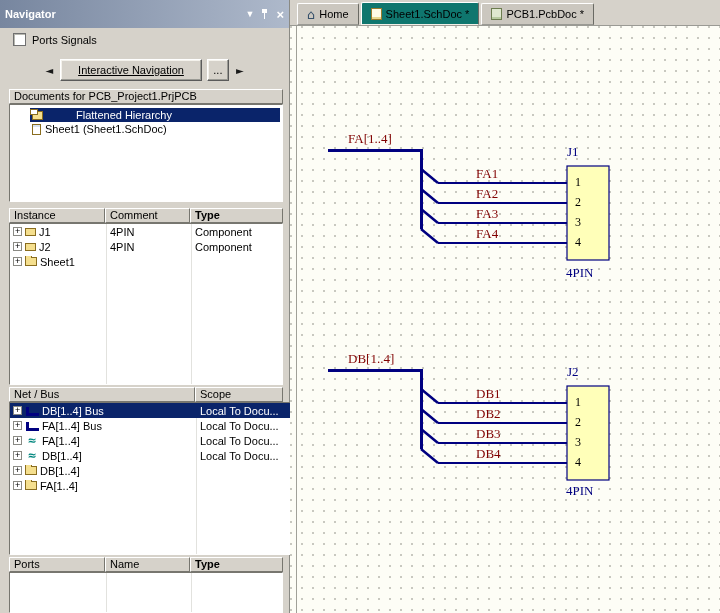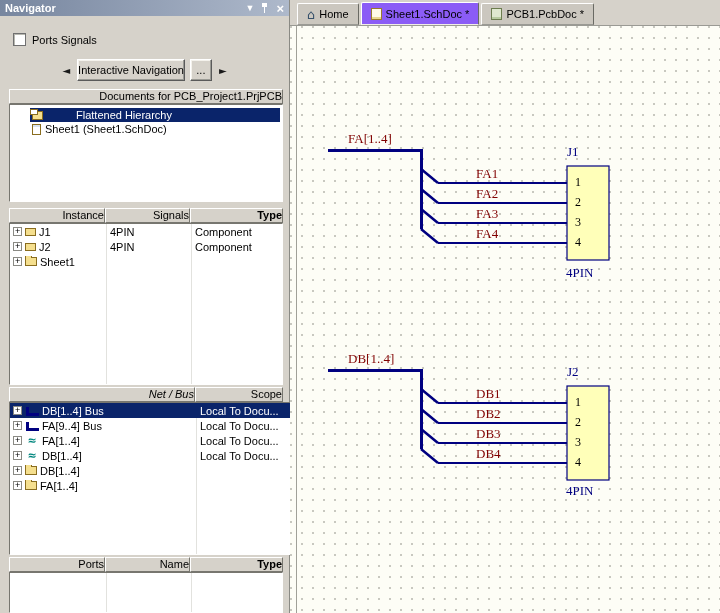--- a/index.html
+++ b/index.html
@@ -2,53 +2,53 @@
 <html><head>
 <meta charset="utf-8">
 <style>
   * { margin:0; padding:0; box-sizing:border-box; }
   html,body { width:720px; height:613px; overflow:hidden; }
   body { font-family:"Liberation Sans", sans-serif; font-size:11px; background:#d6d2ca; color:#000; }
   .app { position:relative; width:720px; height:613px; }
 
   
   .navigator { position:absolute; left:0; top:0; width:290px; height:613px; background:#d6d2ca; border-right:1px solid #8a8a84; }
-  .titlebar { position:absolute; left:0; top:0; right:0; height:16px; background:linear-gradient(to right,#77869f,#aeb9cb); color:#fff; font-weight:bold; display:flex; align-items:center; padding:0 5px; }
+  .titlebar { position:absolute; left:0; top:0; right:0; height:28px; background:linear-gradient(to right,#77869f,#aeb9cb); color:#fff; font-weight:bold; display:flex; align-items:center; padding:0 5px; }
   .titlebar .title { flex:1; font-size:11px; }
   .tb-icons { display:flex; align-items:center; gap:6px; }
   .tb-glyph { font-size:9px; line-height:11px; color:#fff; cursor:pointer; }
   .tb-glyph.close { font-size:13px; line-height:11px; font-weight:bold; }
   .pin-icon { width:10px; height:12px; position:relative; display:inline-block; cursor:pointer; }
   .pin-icon::before { content:""; position:absolute; left:2px; top:1px; width:5px; height:4px; background:#fff; }
   .pin-icon::after { content:""; position:absolute; left:4px; top:5px; width:1px; height:6px; background:#fff; }
 
   .show-signals { position:absolute; left:13px; top:33px; display:flex; align-items:center; gap:6px; cursor:default; }
   .checkbox { width:13px; height:13px; background:#fff; border:1px solid #707070; box-shadow:inset 1px 1px 0 #b8b8b0; }
 
   .nav-row { position:absolute; left:0; top:59px; width:100%; display:flex; justify-content:center; align-items:center; gap:5px; }
   .arrow-glyph { font-size:10px; color:#1a1a1a; background:none; border:none; cursor:pointer; padding:3px 2px; font-family:"DejaVu Sans", sans-serif; }
   .btn { height:22px; font-size:11px; background:#d6d2ca; border:1px solid; border-color:#ffffff #5a5a5a #5a5a5a #ffffff; box-shadow:inset -1px -1px 0 #9a9a94, inset 1px 1px 0 #f4f2ec; cursor:pointer; font-family:"Liberation Sans", sans-serif; }
-  .main-btn { padding:0 0; }
+  .main-btn { padding:0 17px;text-decoration:underline; }
   .more-btn { width:22px; }
 
-  .hdr { background:#d6d2ca; border:1px solid; border-color:#ffffff #77766f #77766f #ffffff; line-height:13px; padding:0 0 0 4px; overflow:hidden; white-space:nowrap;text-align:right; }
+  .hdr { background:#d6d2ca; border:1px solid; border-color:#ffffff #77766f #77766f #ffffff; line-height:13px; padding:0 0 0 4px; overflow:hidden; white-space:nowrap; }
   .docs-hdr { position:absolute; left:9px; top:89px; width:274px; height:15px; }
 
   .list { position:absolute; background:#fff; border:1px solid; border-color:#77766f #ffffff #ffffff #77766f; overflow:hidden; }
   .docs-list { left:9px; top:104px; width:274px; height:98px; padding:3px 2px 0 20px; }
   .tree-item { height:14px; display:flex; align-items:center; gap:4px; padding:0 2px; cursor:pointer; white-space:nowrap; }
   .tree-item.selected { background:#0a246a; color:#fff;gap:33px; }
 
   .thead { position:absolute; display:flex; height:15px; }
   .instances-head { left:9px; top:208px; width:274px; }
   .nets-head { left:9px; top:387px; width:274px; }
   .ports-head { left:9px; top:557px; width:274px; }
   .thead .hdr { height:15px; }
   .w96 { width:96px; } .w85 { width:85px; } .wrest { flex:1;font-weight:bold; }
-  .w186 { width:186px;font-style:italic; } .w88 { flex:1; }
+  .w186 { width:186px; } .w88 { flex:1; }
 
   .instances-list { left:9px; top:223px; width:274px; height:162px;
     background-image:linear-gradient(to right,#e2e2de 1px,transparent 1px),linear-gradient(to right,#e2e2de 1px,transparent 1px);
     background-position:96px 0,181px 0; background-repeat:no-repeat; background-size:1px 100%,1px 100%; }
   .nets-list { left:9px; top:402px; width:298px; height:153px;
     background-image:linear-gradient(to right,#e2e2de 1px,transparent 1px);
     background-position:186px 0; background-repeat:no-repeat; background-size:1px 100%; }
   .ports-list { left:9px; top:572px; width:274px; height:41px;
     background-image:linear-gradient(to right,#e2e2de 1px,transparent 1px),linear-gradient(to right,#e2e2de 1px,transparent 1px);
     background-position:96px 0,181px 0; background-repeat:no-repeat; background-size:1px 100%,1px 100%; }
@@ -68,21 +68,21 @@
   .hier-icon { position:relative; width:11px; height:9px; background:#f5df8e; border:1px solid #8a6d1f; flex:none; }
   .hier-icon::before { content:""; position:absolute; left:-3px; top:-3px; width:6px; height:4px; background:#fff; border:1px solid #8a6d1f; }
   .sheetdoc-icon { width:9px; height:11px; background:#fff; border:1px solid #8a6d1f; box-shadow:inset 0 2px 0 #d8e4f0; flex:none; }
   .bus-net-icon { position:relative; width:14px; height:11px; flex:none; }
   .bus-net-icon::before { content:""; position:absolute; left:1px; top:2px; width:10px; height:6px; border-left:3px solid #000080; border-bottom:3px solid #000080; }
   .net-wave-icon { color:#00867e; font-weight:bold; font-size:11px; line-height:11px; width:14px; text-align:center; flex:none; font-family:"DejaVu Sans", sans-serif; }
 
   
   .tabbar { position:absolute; left:290px; top:0; width:430px; height:26px; background:#d6d2ca; display:flex; align-items:flex-end; gap:2px; padding:3px 0 0 7px; border-bottom:1px solid #9a9a94; }
   .tab { height:22px; display:flex; align-items:center; gap:4px; padding:0 9px; background:#cbc7bf; border:1px solid; border-color:#ffffff #6a6a64 #9a9a94 #ffffff; border-top-left-radius:2px; border-top-right-radius:2px; cursor:pointer; white-space:nowrap; }
-  .tab.active { background:#8b5cf6; height:23px; border-bottom-color:#f1eee6; }
+  .tab.active { background:#0f766e; height:23px; border-bottom-color:#f1eee6; }
   .home-glyph { font-size:13px; line-height:13px; color:#35506a; font-family:"DejaVu Sans", sans-serif; }
   .sch-icon { width:11px; height:12px; background:#fffbe6; border:1px solid #9a7b2d; box-shadow:inset 0 -2px 0 #ead98f; flex:none; }
   .pcb-icon { width:11px; height:12px; background:#dfe8cf; border:1px solid #6c7c50; box-shadow:inset 0 -2px 0 #b8cba0; flex:none; }
 
   .canvas { position:absolute; left:290px; top:26px; width:430px; height:587px; background-color:#fdfdf6;
     background-image:radial-gradient(circle at 1px 1px, #c8c8c0 0.8px, transparent 1.3px);
     background-size:11px 11px; overflow:hidden; cursor:crosshair; }
   .sheet-edge { position:absolute; left:6px; top:0; width:1px; height:100%; background:#a0a098; }
   .canvas svg { position:absolute; left:0; top:0; }
 
@@ -127,21 +127,21 @@
         <span>Flattened Hierarchy</span>
       </div>
       <div class="tree-item">
         <span class="sheetdoc-icon"></span>
         <span>Sheet1 (Sheet1.SchDoc)</span>
       </div>
     </div>
 
     <div class="thead instances-head">
       <span class="hdr w96">Instance</span>
-      <span class="hdr w85">Signals</span>
+      <span class="hdr w85">Comment</span>
       <span class="hdr wrest">Type</span>
     </div>
     <div class="list instances-list">
       <div class="row">
         <span class="col1 inst-col1">
           <span class="expand"></span>
           <span class="comp-icon"></span>
           <span>J1</span>
         </span>
         <span class="inst-col2">4PIN</span>
@@ -177,21 +177,21 @@
           <span class="expand"></span>
           <span class="bus-net-icon"></span>
           <span>DB[1..4] Bus</span>
         </span>
         <span class="net-col2">Local To Docu...</span>
       </div>
       <div class="row">
         <span class="col1 net-col1">
           <span class="expand"></span>
           <span class="bus-net-icon"></span>
-          <span>FA[9..4] Bus</span>
+          <span>FA[1..4] Bus</span>
         </span>
         <span class="net-col2">Local To Docu...</span>
       </div>
       <div class="row">
         <span class="col1 net-col1">
           <span class="expand"></span>
           <span class="net-wave-icon">≈</span>
           <span>FA[1..4]</span>
         </span>
         <span class="net-col2">Local To Docu...</span>

